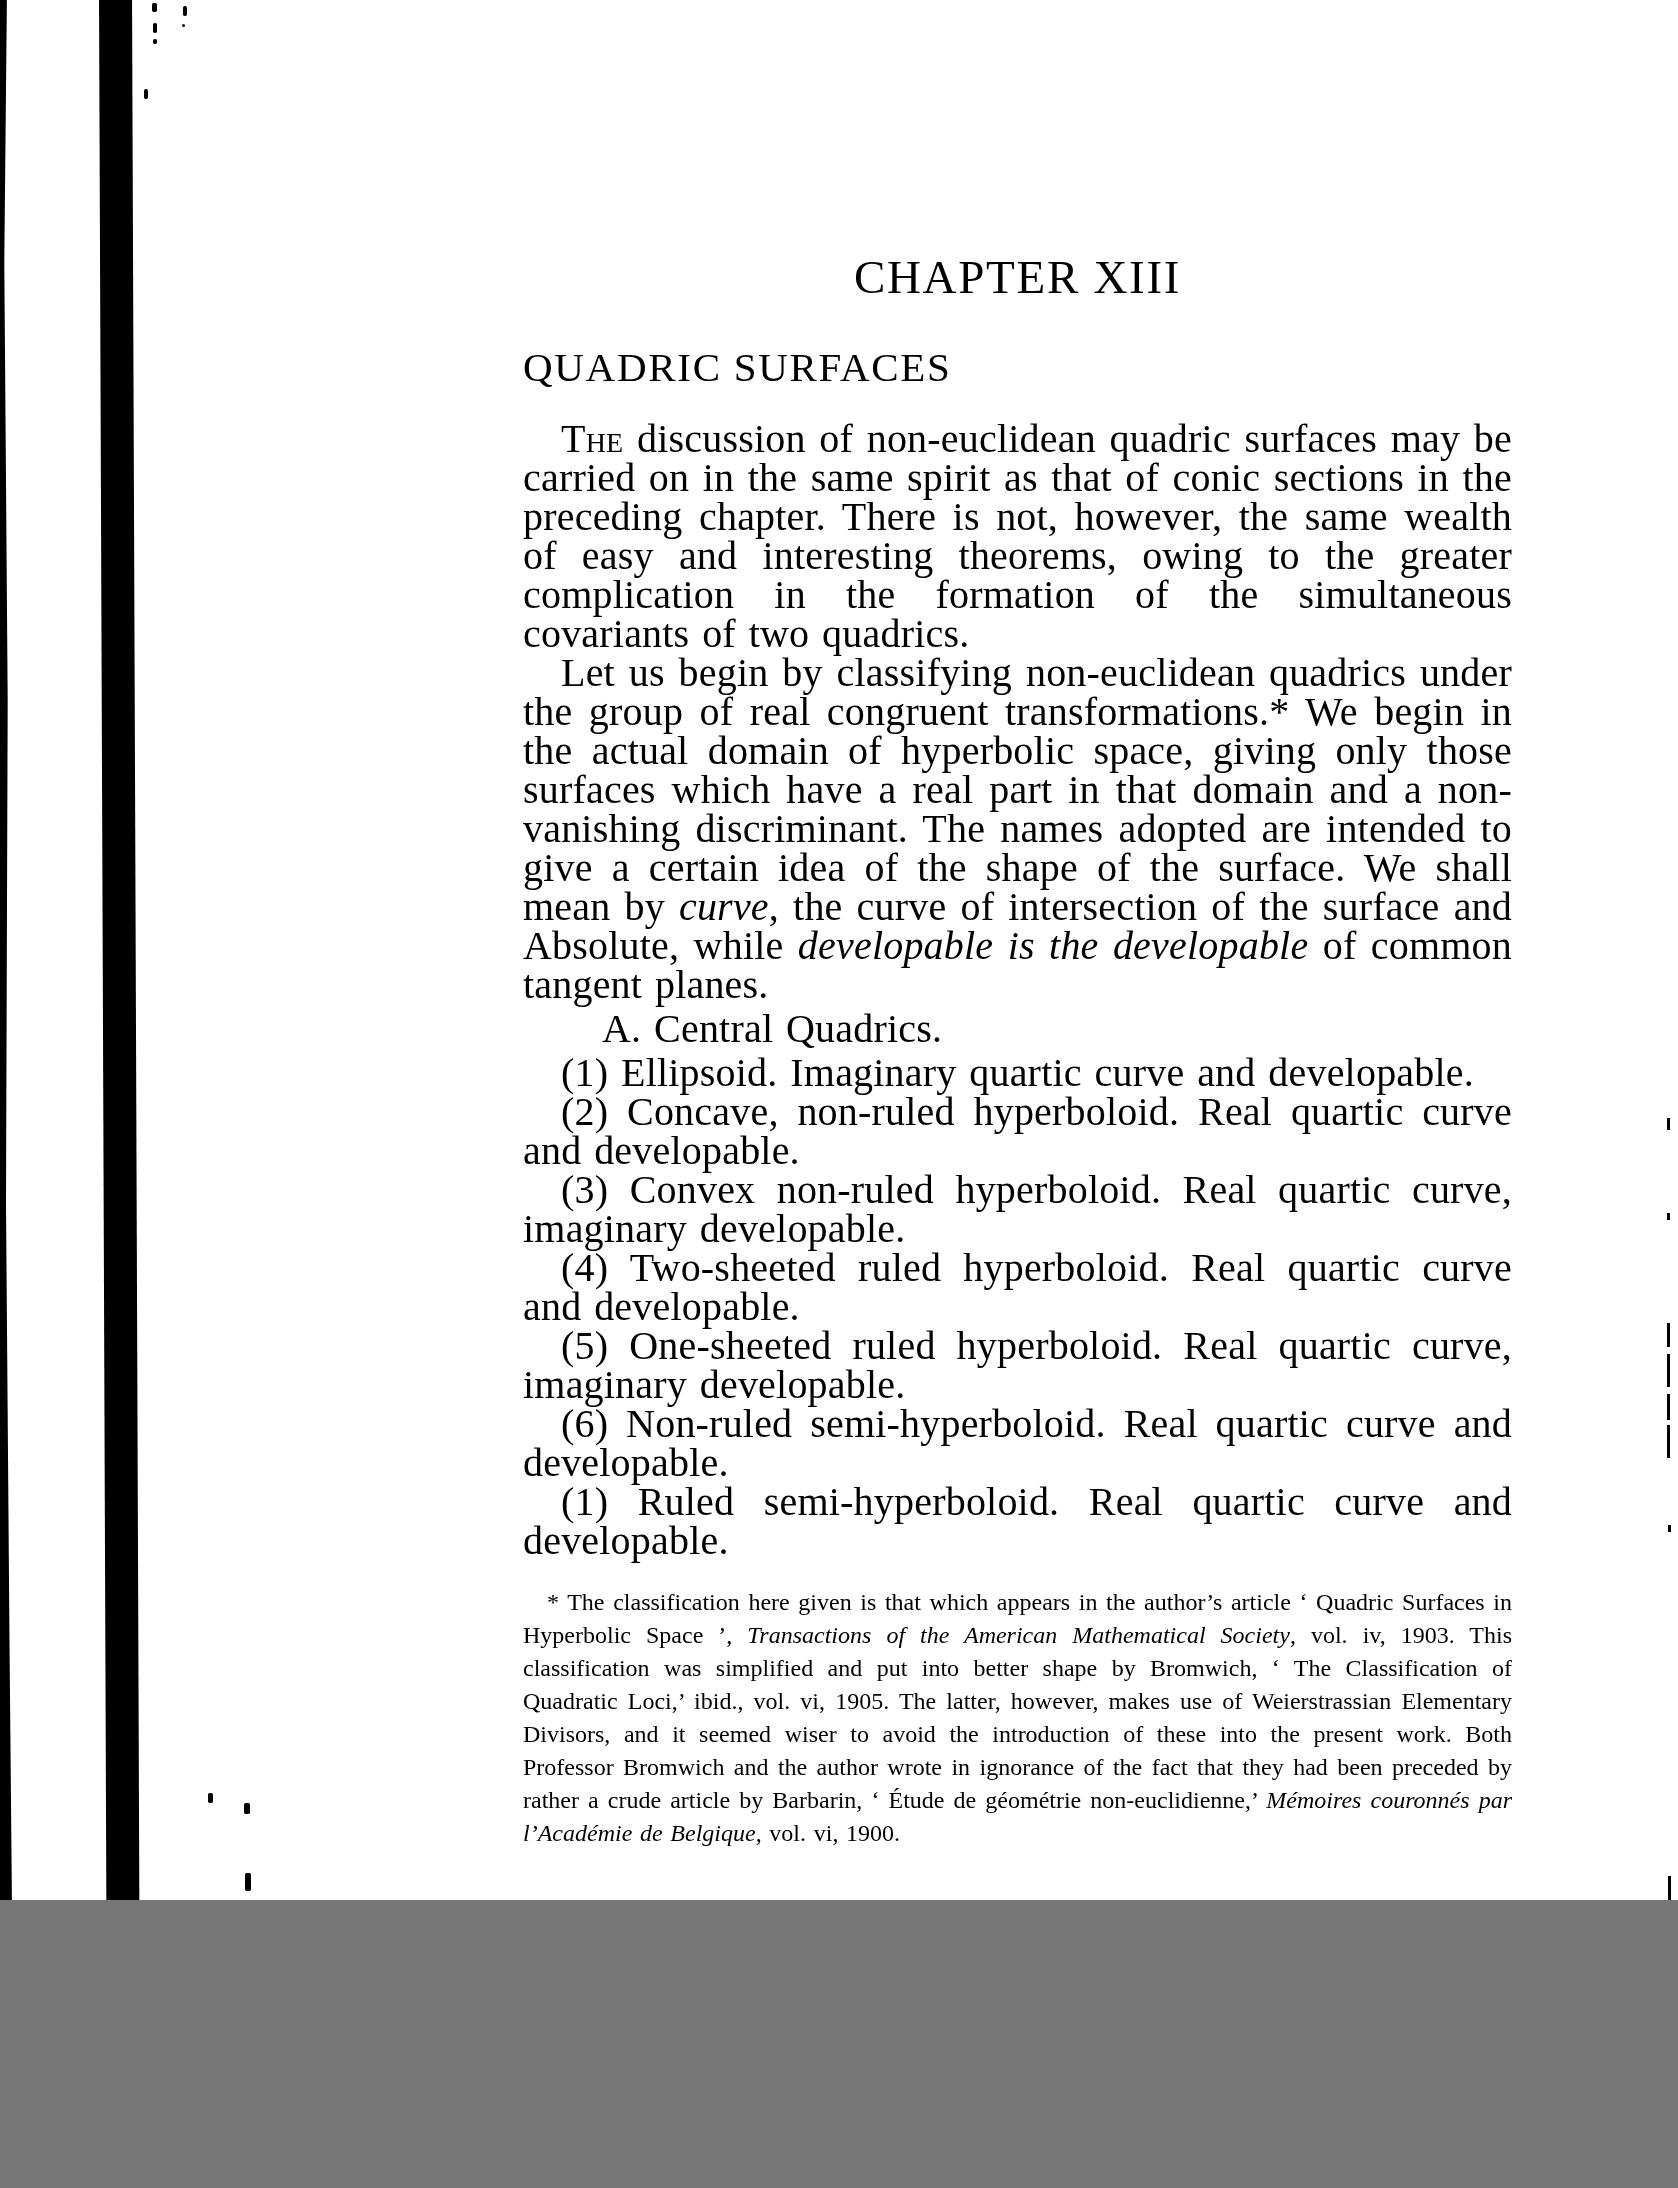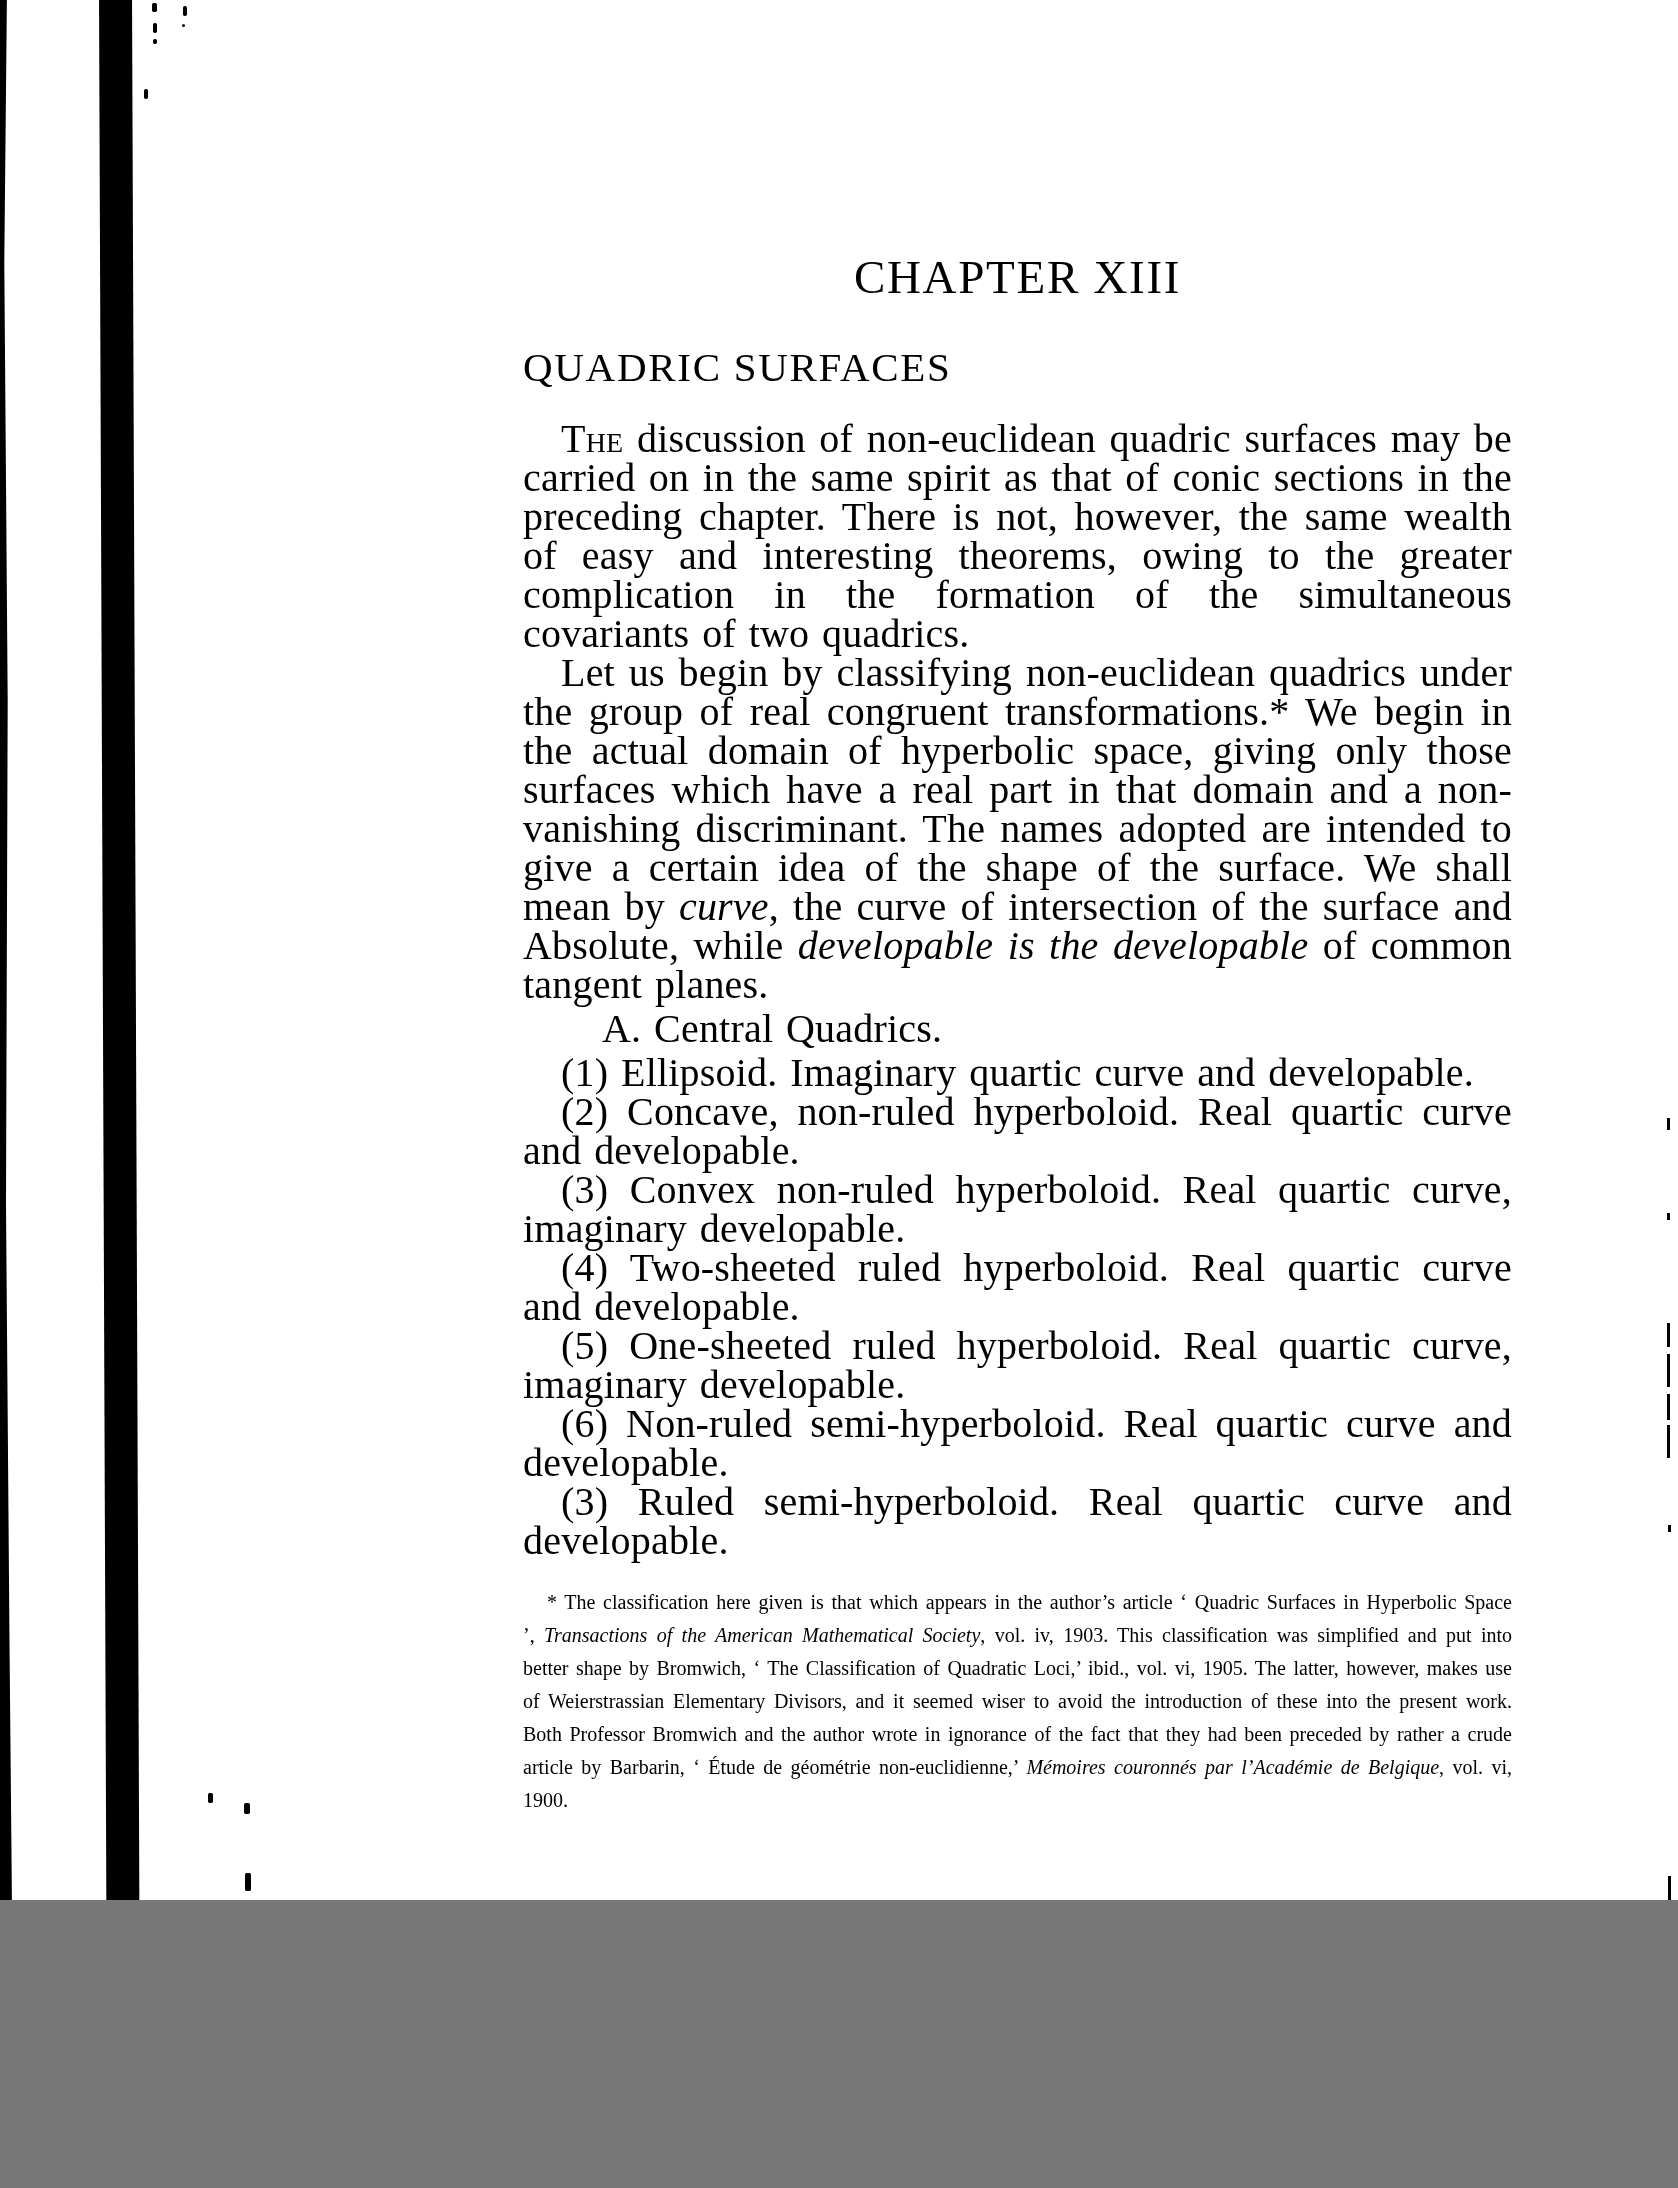--- a/index.html
+++ b/index.html
@@ -46,21 +46,21 @@
     text-indent:79px;
     text-align:left;
   }
   .it{font-style:italic;}
   .sc{font-variant:small-caps;}
   .footnote{
     margin-top:26px;
   }
   p.fn-para{
     margin:0;
-    font-size:20px;line-height:33px;
+    font-size:24px;line-height:33px;
     text-align:justify;
     word-spacing:1.7px;
     text-indent:24px;
   }
   
   .artifact{position:absolute;background:var(--ink);}
   .edge-strip-left{
     left:0;top:0;width:17px;height:2189px;
     clip-path:polygon(0 0,6.9px 0,4.3px 12%,7.7px 32%,6px 55%,9.5px 75%,13px 92%,17px 100%,0 100%);
   }
@@ -126,21 +126,21 @@
 
     <p class="body-para heading">A. Central Quadrics.</p>
 
     <div>
         <p class="body-para indent">(1) Ellipsoid.  Imaginary quartic curve and developable.</p>
         <p class="body-para indent">(2) Concave, non-ruled hyperboloid.  Real quartic curve and developable.</p>
         <p class="body-para indent">(3) Convex non-ruled hyperboloid.  Real quartic curve, imaginary developable.</p>
         <p class="body-para indent">(4) Two-sheeted ruled hyperboloid.  Real quartic curve and developable.</p>
         <p class="body-para indent">(5) One-sheeted ruled hyperboloid.  Real quartic curve, imaginary developable.</p>
         <p class="body-para indent">(6) Non-ruled semi-hyperboloid.  Real quartic curve and developable.</p>
-        <p class="body-para indent">(3) Ruled semi-hyperboloid.  Real quartic curve and developable.</p>
+        <p class="body-para indent">(1) Ruled semi-hyperboloid.  Real quartic curve and developable.</p>
       </div>
 
 
     <div class="footnote">
       <p class="fn-para"><span>* The classification here given is that which appears in the author’s article ‘ Quadric Surfaces in Hyperbolic Space ’, </span><span class="it">Transactions of the American Mathematical Society</span><span>, vol. iv, 1903.  This classification was simplified and put into better shape by Bromwich, ‘ The Classification of Quadratic Loci,’ ibid., vol. vi, 1905.  The latter, however, makes use of Weierstrassian Elementary Divisors, and it seemed wiser to avoid the introduction of these into the present work.  Both Professor Bromwich and the author wrote in ignorance of the fact that they had been preceded by rather a crude article by Barbarin, ‘ Étude de géométrie non-euclidienne,’ </span><span class="it">Mémoires couronnés par l’Académie de Belgique</span><span>, vol. vi, 1900.</span></p>
     </div>
   </div>
 </div>
 
 

